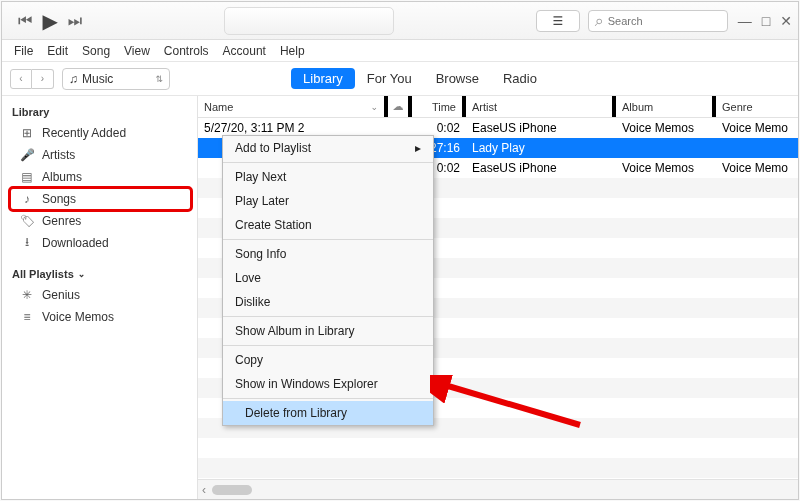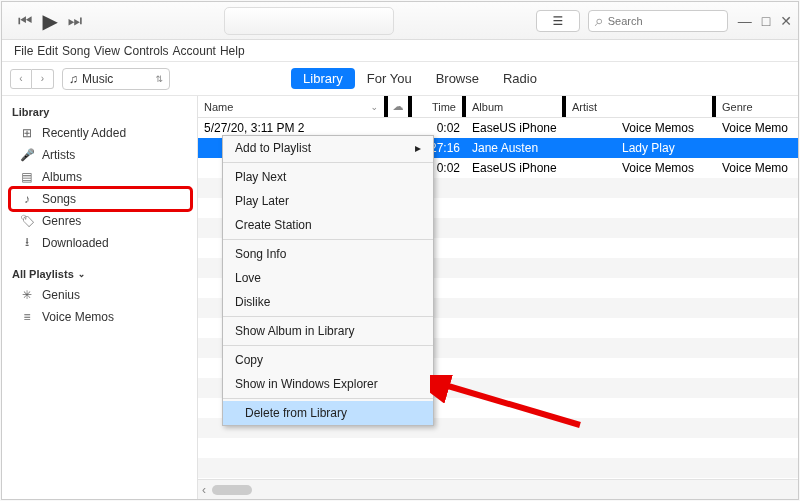--- a/index.html
+++ b/index.html
@@ -11,21 +11,21 @@
 .player-ctrls { display: flex; gap: 10px; align-items: center; margin-left: 10px; }
 .player-ctrls span { color:#666; font-size:16px; }
 .apple-slot { flex:1; display:flex; justify-content:center; align-items:center; }
 .apple-box { width:170px; height:28px; border-radius:5px; background:linear-gradient(#fff,#f2f2f2); border:1px solid #ddd; display:flex;justify-content:center;align-items:center; color:#555; font-size:18px;}
 .viewbtn { width:44px; height:22px; border:1px solid #ccc; border-radius:4px; background:#fff; display:flex;align-items:center;justify-content:center; color:#444; font-size:12px; margin-right:8px;}
 .search { width:140px; height:22px; border:1px solid #ccc; border-radius:4px; background:#fff; display:flex; align-items:center; padding:0 6px; gap:4px; margin-right:10px;}
 .search input { border:0; outline:0; width:100%; font-size:11px; color:#666; background:transparent;}
 .winchrome { display:flex; gap:10px; color:#666; font-size:14px; }
 
 
-.menubar { height:22px; border-bottom:1px solid #e6e6e6; display:flex; gap:4px; padding:0 12px; font-size:12px; color:#333; align-items:center; }
+.menubar { height:22px; border-bottom:1px solid #e6e6e6; display:flex; gap:14px; padding:0 12px; font-size:12px; color:#333; align-items:center; }
 
 
 .navrow { height:34px; border-bottom:1px solid #e6e6e6; display:flex; align-items:center; padding:0 8px; gap:8px;}
 .navbtn { width:22px; height:20px; border:1px solid #ccc; border-radius:3px; background:#fff; display:flex;align-items:center;justify-content:center; font-size:10px; color:#888;}
 .navpair { display:flex; }
 .navpair .navbtn:first-child { border-radius:3px 0 0 3px; }
 .navpair .navbtn:last-child { border-left:0; border-radius:0 3px 3px 0; }
 .srcselect { width:108px; height:22px; border:1px solid #ccc; border-radius:4px; background:#fff; display:flex; align-items:center; padding:0 6px; font-size:12px; color:#333; gap:4px;}
 .srcselect .spacer{flex:1;}
 .tabs { flex:1; display:flex; justify-content:center; gap:0; font-size:13px; }
@@ -184,38 +184,37 @@
     <div class="main">
       <div class="cols">
         <div class="col name">
           <span>Name</span>
           <span style="color:#888;font-size:9px;">⌄</span>
         </div>
         <div class="col cloud">
           <span>☁</span>
         </div>
         <div class="col time">Time</div>
+        <div class="col artist">Artist</div>
         <div class="col album">Album</div>
-        <div class="col artist">Artist</div>
         <div class="col genre">Genre</div>
       </div>
       <div class="rows" id="rows">
           <div class="row">
             <div class="cell name">5/27/20, 3:11 PM 2</div>
             <div class="cell cloud"></div>
             <div class="cell time">0:02</div>
             <div class="cell artist">EaseUS iPhone</div>
             <div class="cell album">Voice Memos</div>
             <div class="cell genre">Voice Memo</div>
           </div>
           <div class="row sel">
             <div class="cell name"></div>
             <div class="cell cloud"></div>
             <div class="cell time">27:16</div>
-            <div class="cell artist">Jane Austen</div>
             <div class="cell album">Lady Play</div>
             <div class="cell genre"></div>
           </div>
           <div class="row">
             <div class="cell name"></div>
             <div class="cell cloud"></div>
             <div class="cell time">0:02</div>
             <div class="cell artist">EaseUS iPhone</div>
             <div class="cell album">Voice Memos</div>
             <div class="cell genre">Voice Memo</div>

